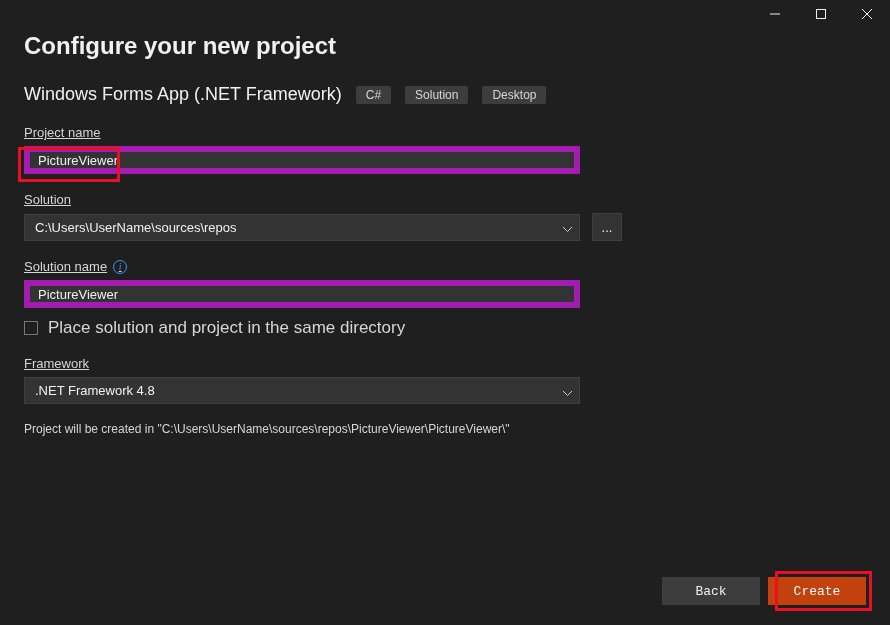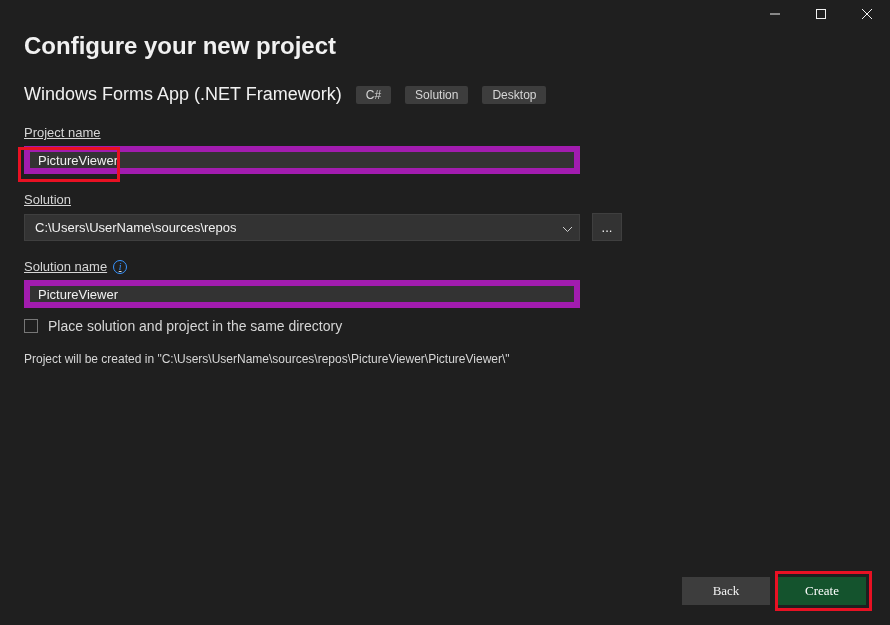--- a/index.html
+++ b/index.html
@@ -137,52 +137,52 @@
     margin-top: -8px;
     margin-bottom: 18px;
   }
   .checkbox {
     width: 14px;
     height: 14px;
     border: 1px solid #777;
     background: transparent;
   }
   .check-label {
-    font-size: 14px;
+    font-size: 17px;
     color: #d6d6d6;
   }
   .summary {
     font-size: 12px;
     color: #d6d6d6;
     margin-top: 4px;
   }
   .footer {
     position: absolute;
     bottom: 20px;
     right: 24px;
     display: flex;
     gap: 8px;
   }
   .btn {
-    width: 88px;
+    width: 98px;
     height: 28px;
     border: none;
     font-size: 13px;
-    font-family: Liberation Serif, serif;
+    font-family: Liberation Mono, monospace;
     cursor: pointer;
     display: flex;
     align-items: center;
     justify-content: center;
   }
   .btn-back {
     background: #3d3d3d;
     color: #f1f1f1;
   }
   .btn-create {
-    background: #14532d;
+    background: #c2410c;
     color: #ffffff;
   }
   .highlight-red {
     position: absolute;
     border: 3px solid #e81123;
     pointer-events: none;
   }
   .hl-projname {
     left: 18px;
     top: 147px;
@@ -256,20 +256,33 @@
       <span class="info-icon">i</span>
     </div>
     <input class="text-input" type="text" value="PictureViewer" style="">
   </div>
 
   <div class="check-row">
     <div class="checkbox"></div>
     <span class="check-label">Place solution and project in the same directory</span>
   </div>
 
+  <div class="field-group">
+    <div class="field-label">Framework</div>
+    <div class="dd-wrap">
+      <select class="dropdown">
+        <option>.NET Framework 4.8</option>
+      </select>
+      <span class="dd-arrow">
+        <svg width="9" height="5">
+            <polyline points="0,0 4.5,4.5 9,0" fill="none" stroke="#ccc" stroke-width="1"></polyline>
+          </svg>
+      </span>
+    </div>
+  </div>
 
   <div class="summary">Project will be created in "C:\Users\UserName\sources\repos\PictureViewer\PictureViewer\"</div>
 </div>
 
 <div class="footer">
   <button class="btn btn-back">Back</button>
   <button class="btn btn-create">Create</button>
 </div>
 
 <div class="highlight-red hl-projname"></div>

